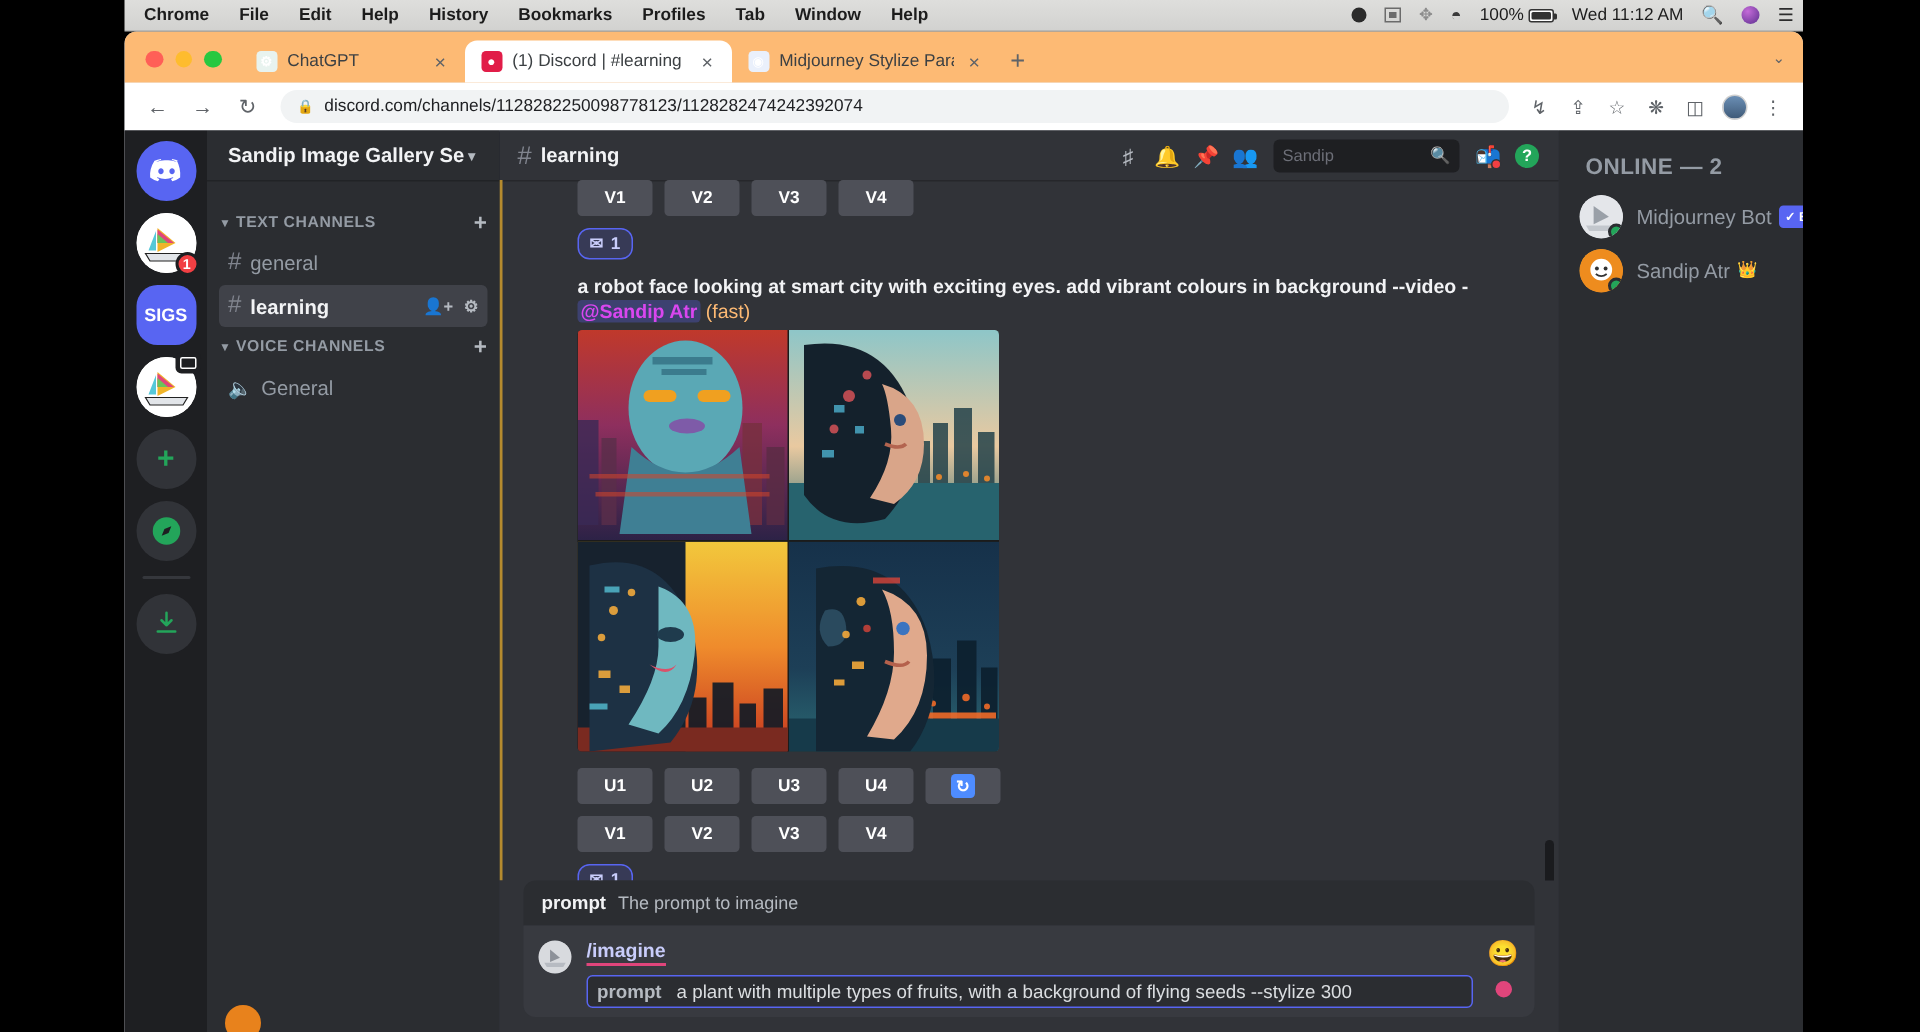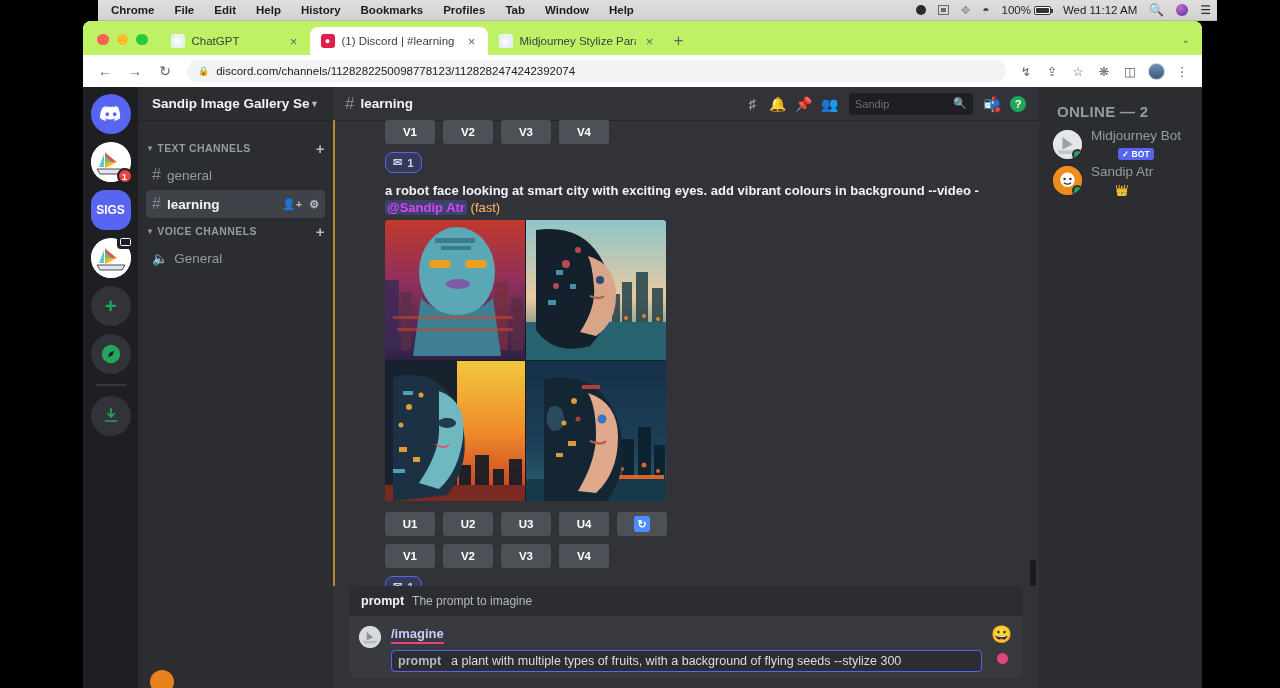--- a/index.html
+++ b/index.html
@@ -6,21 +6,21 @@
   html, body {
     width: 1280px; height: 688px;
     overflow: hidden;
     background: #000;
     font-family: "Liberation Sans", sans-serif;
   }
   #root { position: relative; width: 1280px; height: 688px; background:#000; }
 
   
   .macbar {
-    position: absolute; left: 98px; top: 0; width: 1119px; height: 21px;
+    position: absolute; left: 83px; top: 0; width: 1119px; height: 21px;
     background: linear-gradient(#dededc, #d2d2d0);
     border-bottom: 1px solid #b9b9b7;
     display: flex; align-items: center;
     font-size: 11.5px; color: #1c1c1c;
   }
   .macbar .mitem { padding: 0 10px; white-space: nowrap; line-height: 21px; font-weight: bold; }
   .macbar .mitem.bold { font-weight: bold; padding-left: 13px; }
   .macbar .spacer { flex: 1; }
   .macbar .ritem { padding: 0 6px; display:flex; align-items:center; line-height:21px;}
   .dot-rec { width:10px;height:10px;border-radius:50%;background:#2b2b2b; display:inline-block;}
@@ -35,21 +35,21 @@
   .clock{font-size:11.5px;color:#1c1c1c;}
   .srch-gl{font-size:12px;color:#2c2c2c;}
   .siri{width:12px;height:12px;border-radius:50%;background:radial-gradient(circle at 35% 30%,#c46bd8,#5b2f8e);}
   .ctrl-ic{font-size:12px;color:#2c2c2c;letter-spacing:0px;}
 
   
   .chrome-win {
     position: absolute; left: 83px; top: 21px; width: 1119px; height: 667px;
     background: #dee1e6; border-radius: 8px 8px 0 0; overflow: hidden;
   }
-  .tabstrip { position:relative; height: 34px; background:#bef264; display:flex; align-items:flex-end; padding-left: 6px;}
+  .tabstrip { position:relative; height: 34px; background:#fdba74; display:flex; align-items:flex-end; padding-left: 6px;}
   .traffic { display:flex; align-items:center; gap:8px; padding:0 12px 10px 8px;}
   .tl { width:11.5px;height:11.5px;border-radius:50%;}
   .tl.r{background:#ff5f57;} .tl.y{background:#febc2e;} .tl.g{background:#28c840;}
 
   .tab {
     height: 28px; display:flex; align-items:center; gap:7px;
     padding: 0 9px 0 11px; border-radius: 8px 8px 0 0; font-size:11.5px;
     color:#3c4043; max-width:178px; min-width:150px; position:relative;
   }
   .tab.active { background:#fff; }
@@ -151,21 +151,21 @@
   .rec-dot { width:11px;height:11px;border-radius:50%;background:#e0457b;}
 
   
   .members { width:163px; background:#2b2d31; padding:16px 0 0 0; }
   .m-head { color:#949ba4; font-size:15px; font-weight:bold; letter-spacing:.3px; padding:0 8px 6px 18px;}
   .m-row { display:flex; align-items:center; gap:9px; padding:3px 8px 3px 14px; height:36px;}
   .m-av { width:29px;height:29px;border-radius:50%; position:relative; flex:0 0 29px; overflow:hidden;}
   .m-av.bot { background:radial-gradient(circle at 50% 45%, #e9eaec 0%, #cfd2d6 70%); }
   .m-av.user { background:linear-gradient(145deg,#f0a93c,#e8821c); }
   .m-on { position:absolute; right:-1px; bottom:-1px; width:11px;height:11px;border-radius:50%;background:#23a55a;border:2.5px solid #2b2d31;}
-  .m-name { color:#949ba4; font-size:13.5px; display:flex; align-items:center; gap:5px; white-space:nowrap;flex-direction:column;}
+  .m-name { color:#949ba4; font-size:13.5px; display:flex; gap:5px; white-space:nowrap;}
   .bot-tag { background:#5865f2; color:#fff; font-size:8.5px; font-weight:bold; border-radius:3px; padding:1px 4px; letter-spacing:.2px; display:flex; align-items:center; gap:2px;}
   .crown { font-size:11px; }
 
   
   .peek-av { position:absolute; left:67px; bottom:-6px; width:24px;height:24px;border-radius:50%;background:#e8821c;}
 </style>
 </head>
 <body>
 
 <div id="root">

